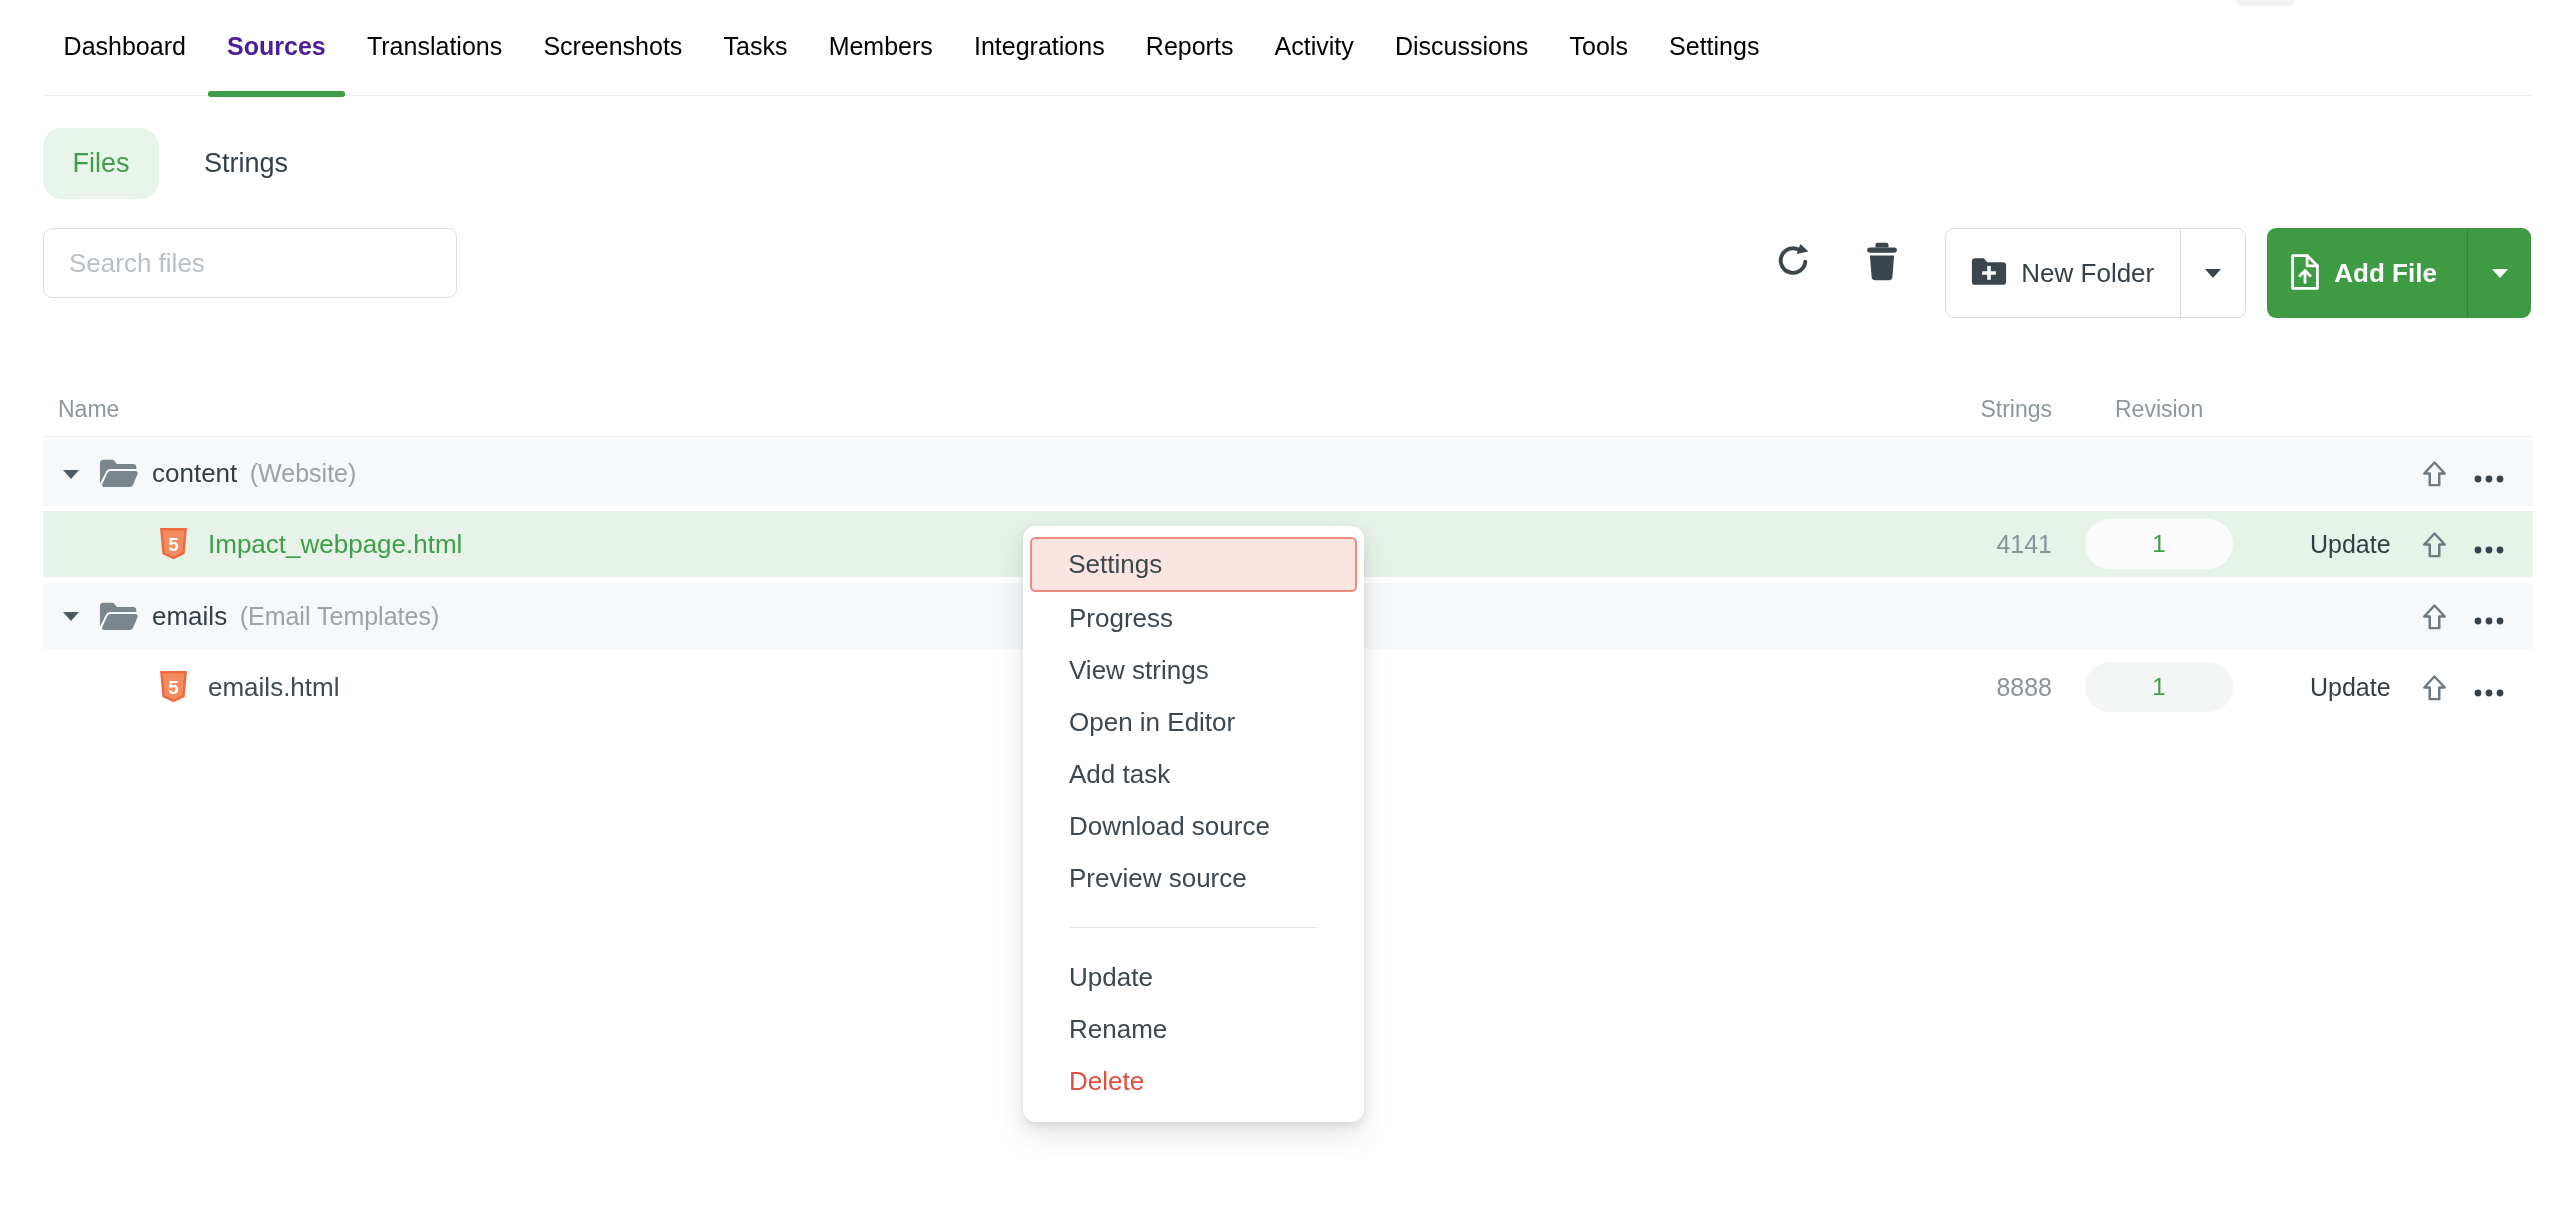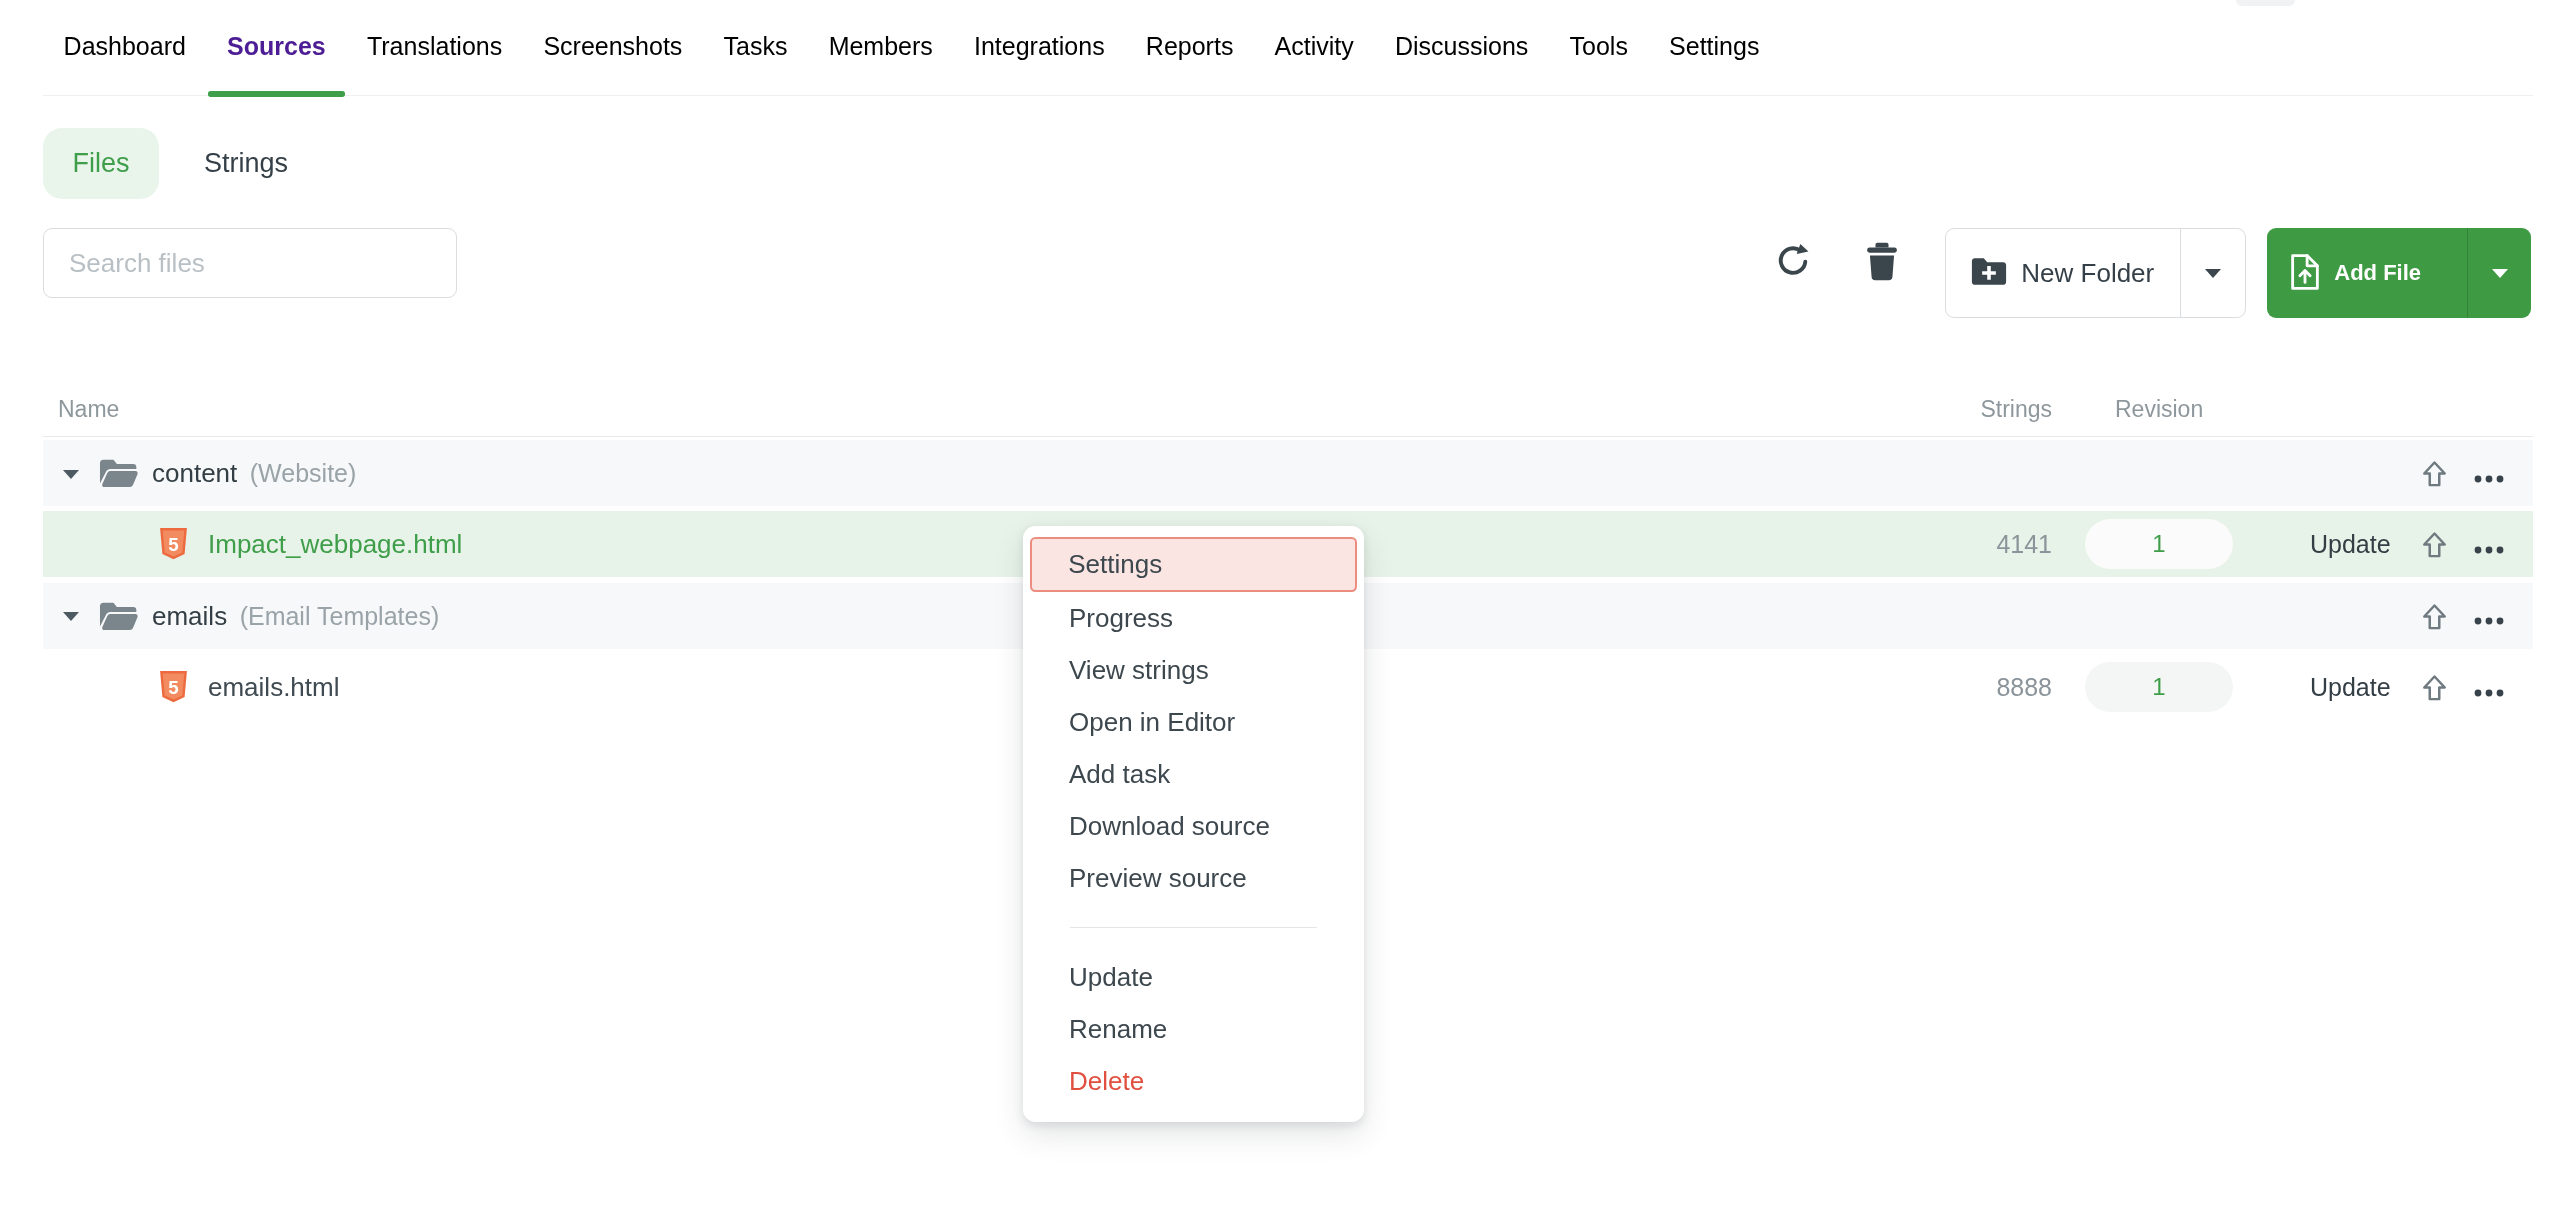--- a/index.html
+++ b/index.html
@@ -36,21 +36,21 @@
   .btn-trash{left:1866px;top:242px;}
   .splitbtn{position:absolute;top:228px;height:90px;box-sizing:border-box;border-radius:9px;
          display:flex;align-items:stretch;}
   .newfolder{left:1945px;width:301px;background:#fff;border:1.8px solid #d9dde0;}
   .newfolder .main{display:flex;align-items:center;padding:0 0 0 25px;flex:1;}
   .newfolder .label{font-size:26px;color:#343f47;margin-left:14.3px;white-space:nowrap;}
   .newfolder .caret-seg{width:64px;border-left:1.8px solid #d9dde0;display:flex;align-items:center;
          justify-content:center;}
   .addfile{left:2267px;width:264px;background:#3e9b44;}
   .addfile .main{display:flex;align-items:center;padding:0 0 0 23px;flex:1;}
-  .addfile .label{font-size:22px;color:#fff;font-weight:700;margin-left:14.3px;white-space:nowrap;}
+  .addfile .label{font-size:26px;color:#fff;font-weight:700;margin-left:14.3px;white-space:nowrap;}
   .addfile .caret-seg{width:63px;border-left:1.8px solid rgba(0,0,0,0.15);display:flex;
          align-items:center;justify-content:center;}
   .caret{width:0;height:0;border-left:8px solid transparent;border-right:8px solid transparent;
          border-top:9.8px solid #3a454c;}
   .caret.white{border-top-color:#fff;}
 
   
   .thead{position:absolute;left:43px;top:382px;width:2490px;height:54px;
          border-bottom:1.8px solid #e7eaeb;font-size:23px;color:#8d979c;}
   .thead .h-name{position:absolute;left:15px;line-height:54px;}

